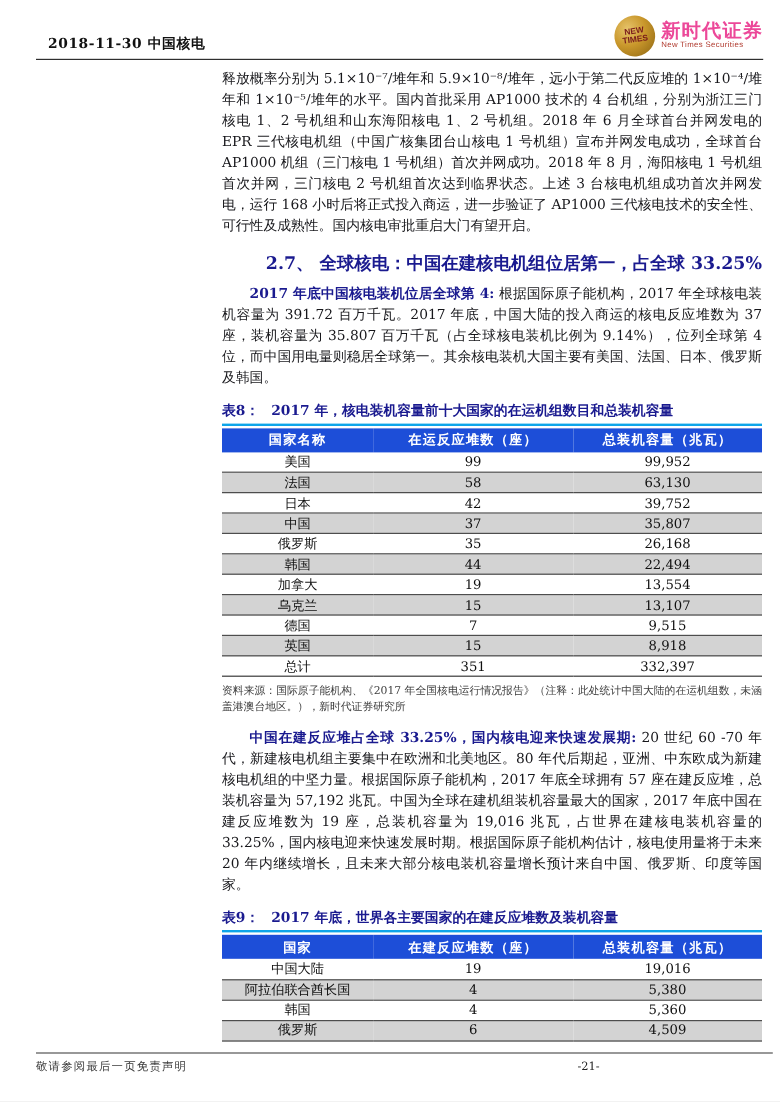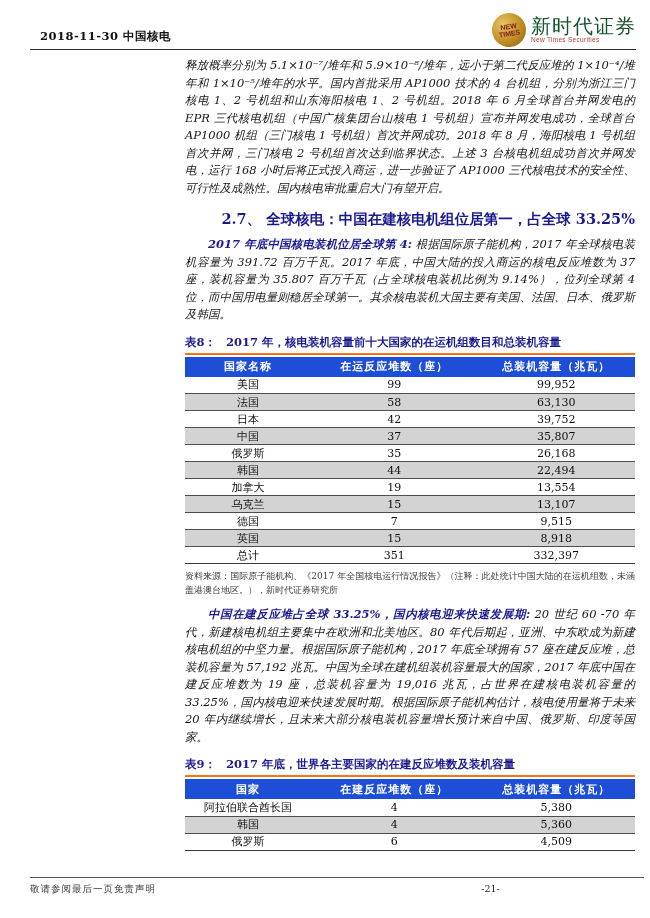--- a/index.html
+++ b/index.html
@@ -17,29 +17,29 @@
                  font-size:11.5px; font-weight:bold; color:#111; letter-spacing:.5px; }
   .logo { position:absolute; right:0; top:13px; display:flex; align-items:center; gap:5px; background:#fff; padding-left:4px; }
   .logo-circle {
     width:34px; height:34px; border-radius:50%;
     background:radial-gradient(circle at 35% 30%, #e6c36a 0%, #c9972b 45%, #8a6312 100%);
     display:flex; align-items:center; justify-content:center;
     font-family:"Liberation Sans",sans-serif; font-size:7px; font-weight:bold;
     color:#7a1c1c; text-align:center; line-height:7px; transform:rotate(-8deg);
   }
   .brand { display:flex; flex-direction:column; line-height:1.05; }
-  .brand-cn { font-size:20px; font-weight:normal; color:#14532d; letter-spacing:1px; }
+  .brand-cn { font-size:16px; font-weight:bold; color:#ec4899; letter-spacing:1px; }
   .brand-en { font-size:6.5px; color:#b03a2e; font-family:"Liberation Sans",sans-serif; letter-spacing:.3px; }
   
   .content { position:absolute; top:57px; left:185px; width:450px; }
-  .para { font-size:11.5px; line-height:17.5px; text-align:justify; color:#16161a;font-style:italic; }
+  .para { font-size:11.5px; line-height:17.5px; text-align:justify; color:#16161a; }
   .para.indent { text-indent:2em; }
   .lead { font-weight:bold; color:#1a1a8f;margin-top:12px; }
   .section-heading { margin:13px 0 7px 0; font-size:14.5px; font-weight:bold; color:#1a1a8f;text-align:right; }
-  .tbl-caption { margin-top:11px; padding-bottom:3px; border-bottom:2px solid #f97316;
+  .tbl-caption { margin-top:11px; padding-bottom:3px; border-bottom:2px solid #0ea5e9;
                  font-size:11.5px; font-weight:bold; color:#1a1a8f; }
   .cap-label { margin-right:10px; }
   table { width:100%; border-collapse:collapse; margin-top:2px;
           font-size:11px; table-layout:fixed; }
   col.c1 { width:28%; } col.c2 { width:37%; } col.c3 { width:35%; }
   thead th { background:#1d4ed8; color:#ffffff; font-weight:bold; height:20px;
              text-align:center; letter-spacing:1px; }
   tbody td { height:17px; text-align:center; color:#101010; }
   tbody tr:nth-child(even) td { background:#d3d3d3;
       border-top:1px solid #4d4d4d; border-bottom:1px solid #4d4d4d; }
@@ -166,20 +166,25 @@
         </colgroup>
       <thead>
         <tr>
           <th>国家</th>
           <th>在建反应堆数（座）</th>
           <th>总装机容量（兆瓦）</th>
         </tr>
       </thead>
       <tbody>
         <tr>
+            <td>中国大陆</td>
+            <td>19</td>
+            <td>19,016</td>
+          </tr>
+        <tr>
             <td>阿拉伯联合酋长国</td>
             <td>4</td>
             <td>5,380</td>
           </tr>
         <tr>
             <td>韩国</td>
             <td>4</td>
             <td>5,360</td>
           </tr>
         <tr>

